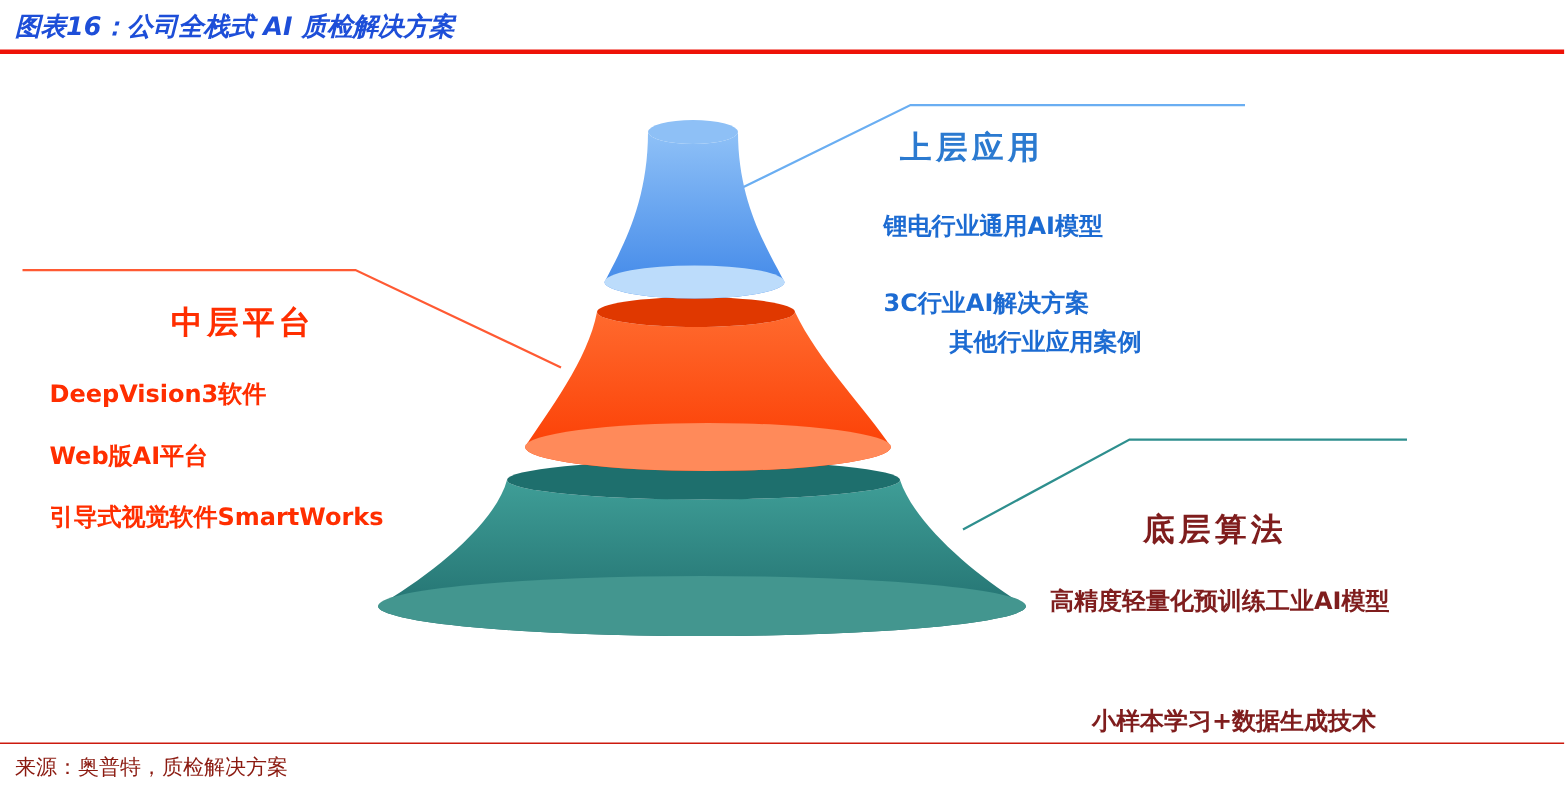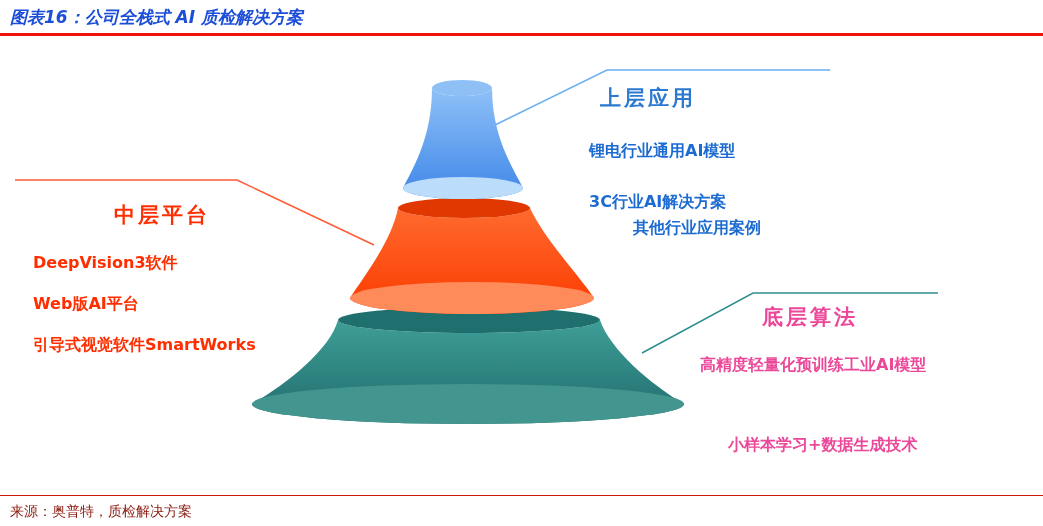--- a/index.html
+++ b/index.html
@@ -59,21 +59,21 @@
   }
   .t-item {
     position: absolute;
     font-size: 16px;
     font-weight: bold;
     white-space: nowrap;
   }
   .c-blue-h  { color: #2b7ad0; }
   .c-blue    { color: #1c6bd2; }
   .c-orange  { color: #ff2e00; }
-  .c-teal    { color: #ec4899; }
+  .c-teal    { color: #7f1d1d; margin-top: 36px; }
 
   .pos-top-head { left: 600px; top: 84px; }
   .pos-top-i1   { left: 589px; top: 141px; }
   .pos-top-i2   { left: 589px; top: 192px; }
   .pos-top-i3   { left: 589px; top: 218px; margin-left: 44px; }
 
   .pos-mid-head { left: 94px;  top: 201px; margin-left: 20px; }
   .pos-mid-i1   { left: 33px;  top: 253px; }
   .pos-mid-i2   { left: 33px;  top: 294px; }
   .pos-mid-i3   { left: 33px;  top: 335px; }

